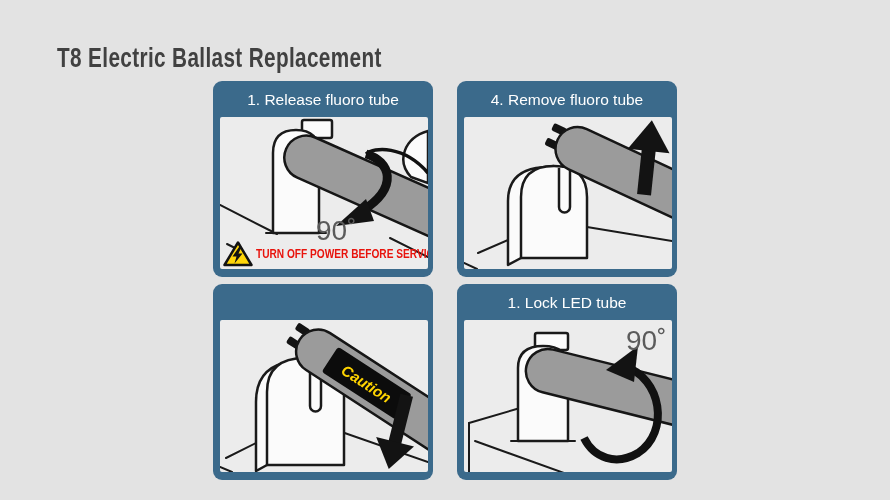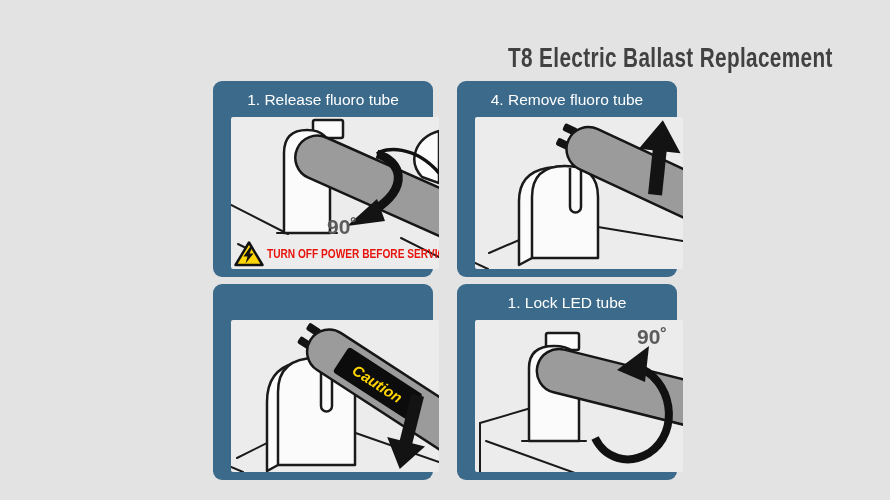--- a/index.html
+++ b/index.html
@@ -6,21 +6,21 @@
   body{
     width:890px;height:500px;
     background:#e3e3e3;
     font-family:"Liberation Sans",sans-serif;
     overflow:hidden;
   }
   .stage{position:relative;width:890px;height:500px;}
 
   .title{
     position:absolute;top:24px;left:0;width:100%;
-    text-align:right;
+    text-align:left;
     font-size:28px;font-weight:700;color:#414141;
     line-height:1.1;
   }
   .title .cond{
     display:inline-block;
     transform:scaleX(0.74);
     white-space:nowrap;
     letter-spacing:0.5px;
   }
 
@@ -28,21 +28,21 @@
     position:absolute;top:81px;left:213px;
     display:grid;
     grid-template-columns:220px 220px;
     grid-template-rows:196px 196px;
     column-gap:24px;row-gap:7px;
   }
   .panel{
     background:#3b6a8b;
     border-radius:9px;
     box-sizing:border-box;
-    padding:36px 6px 8px 18px;
+    padding:36px 6px 8px 7px;
     position:relative;
   }
   .panel-header{
     position:absolute;top:0;left:0;right:0;height:36px;
     line-height:38px;text-align:center;
     color:#ffffff;font-size:15.5px;font-weight:400;
   }
   .panel-body{
     width:208px;height:152px;
     background:#ececec;
@@ -59,21 +59,21 @@
   .blk{fill:#131313;}
   .arc{stroke:#111;fill:none;}
   .caution-text{
     fill:#ffd400;
     font-family:"Liberation Sans",sans-serif;
     font-size:15px;font-weight:700;font-style:italic;
   }
 
   .annot{
     position:absolute;
-    color:#5b5b5b;font-size:21px;font-weight:700;
+    color:#5b5b5b;font-size:28px;font-weight:400;
     white-space:nowrap;
   }
   .warning{
     position:absolute;left:3px;bottom:2px;
     display:flex;align-items:center;gap:3px;
   }
   .warn-text{
     color:#e8130c;font-weight:700;font-size:13px;
     transform:scaleX(0.78);transform-origin:left center;
     white-space:nowrap;letter-spacing:0px;

